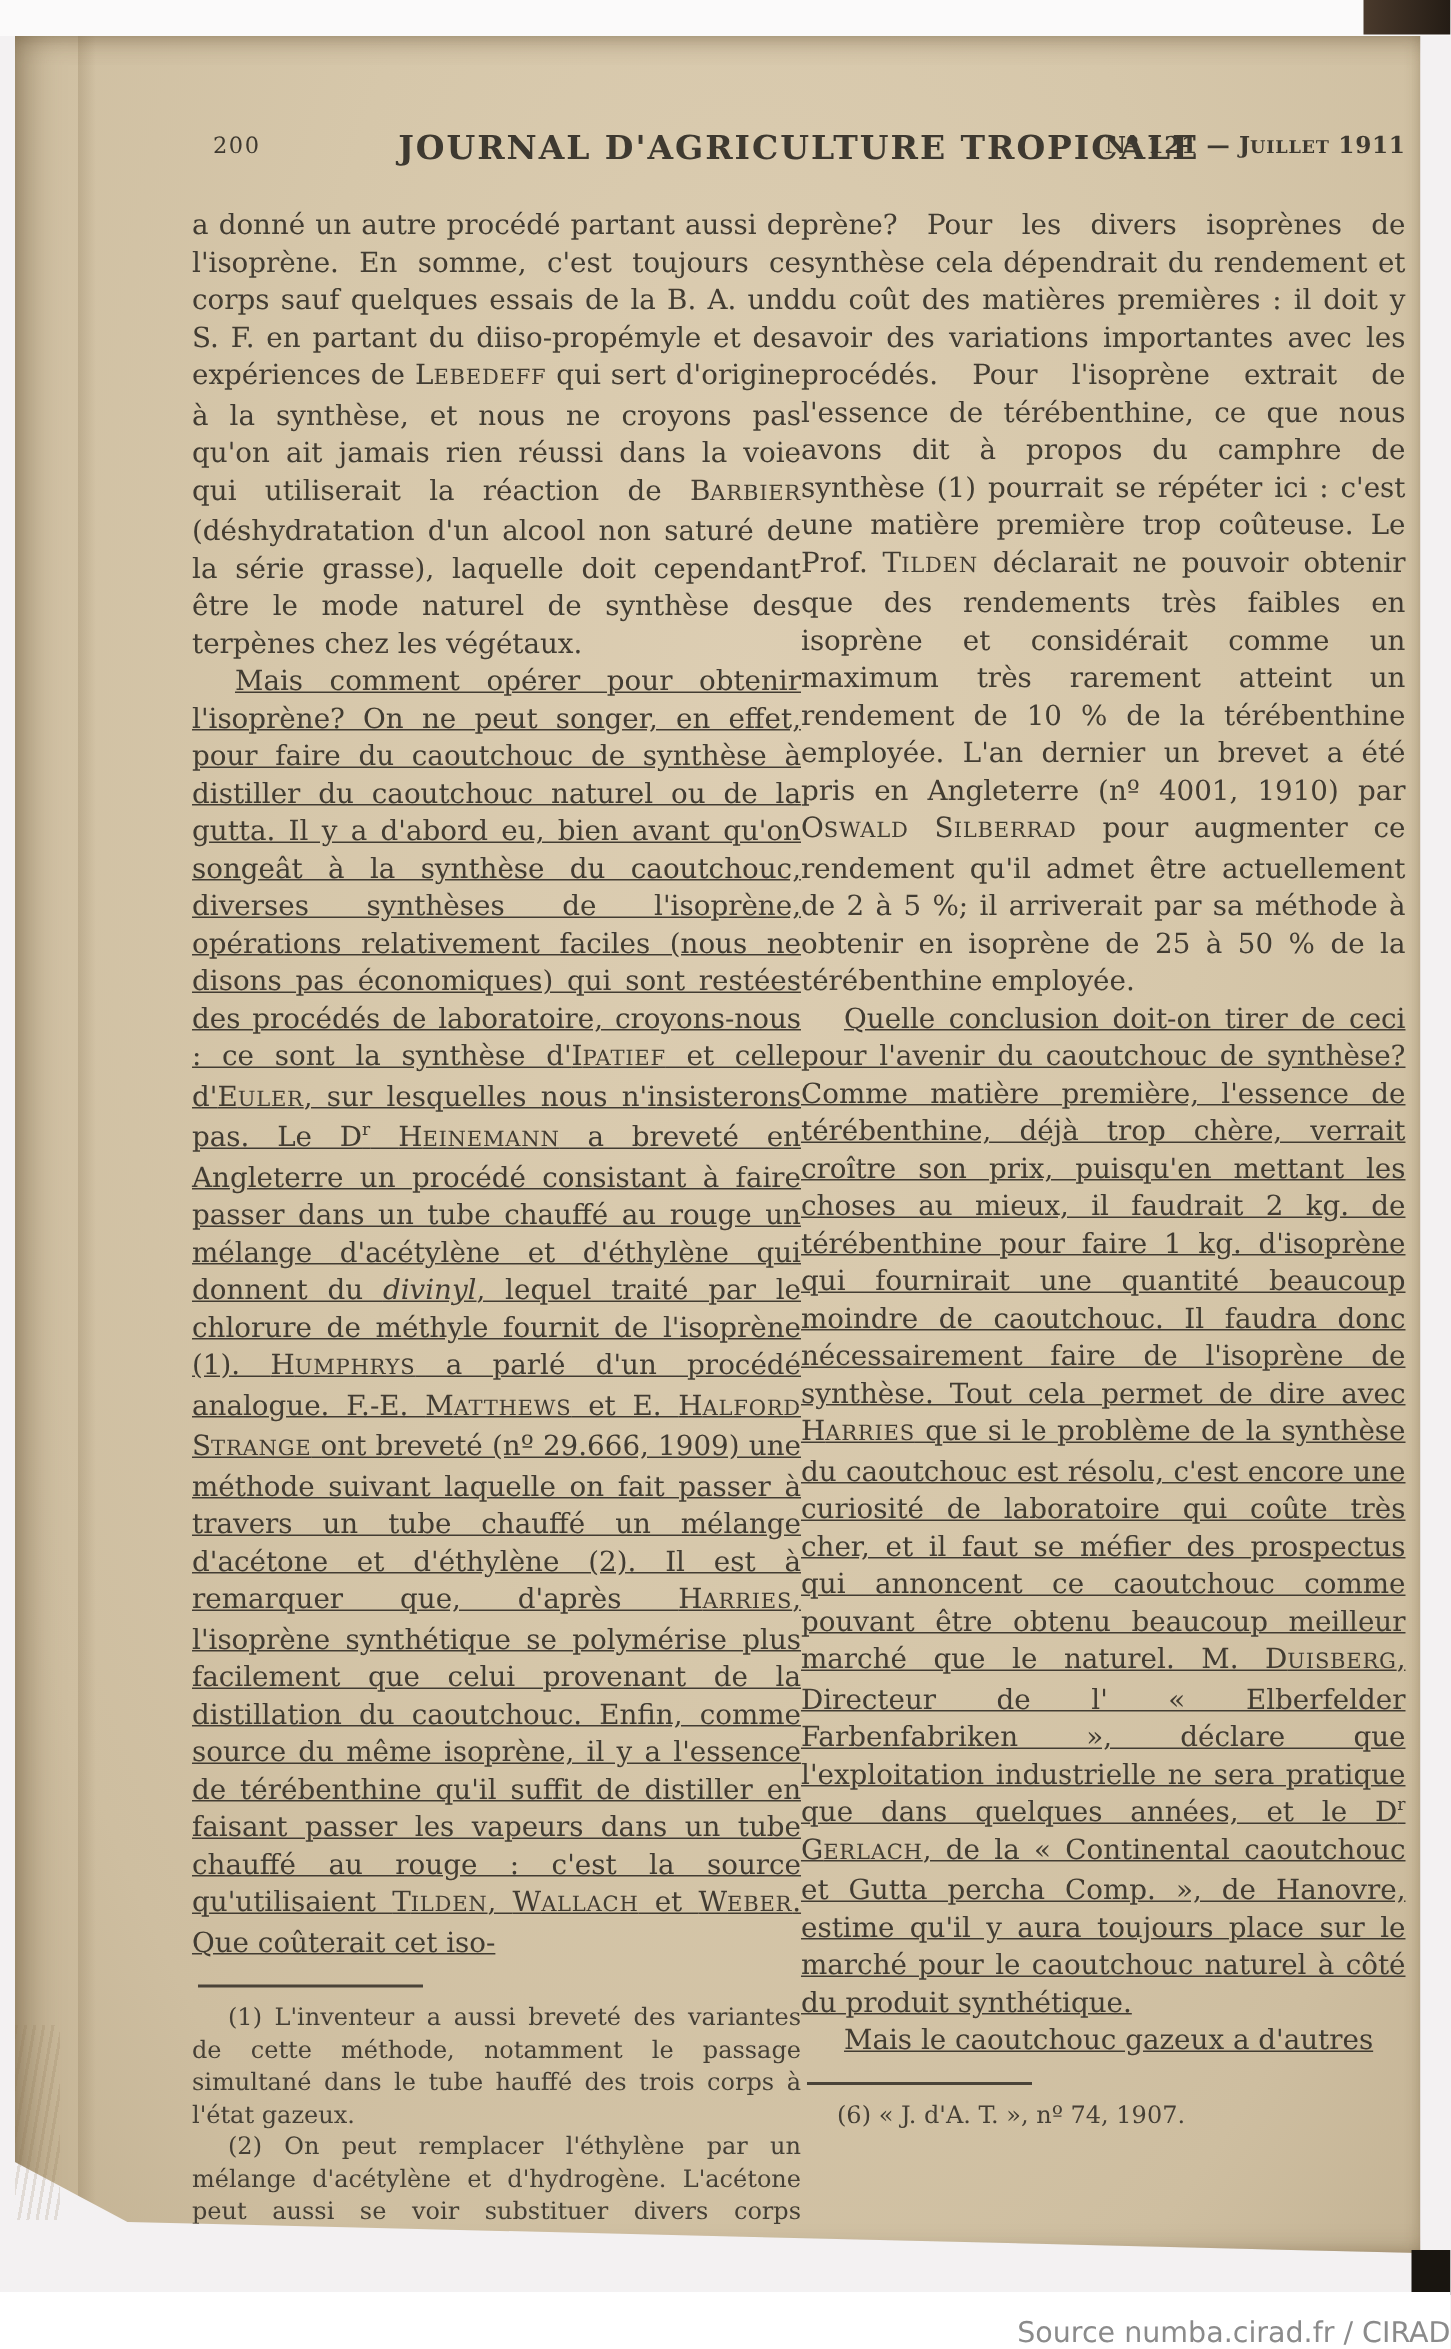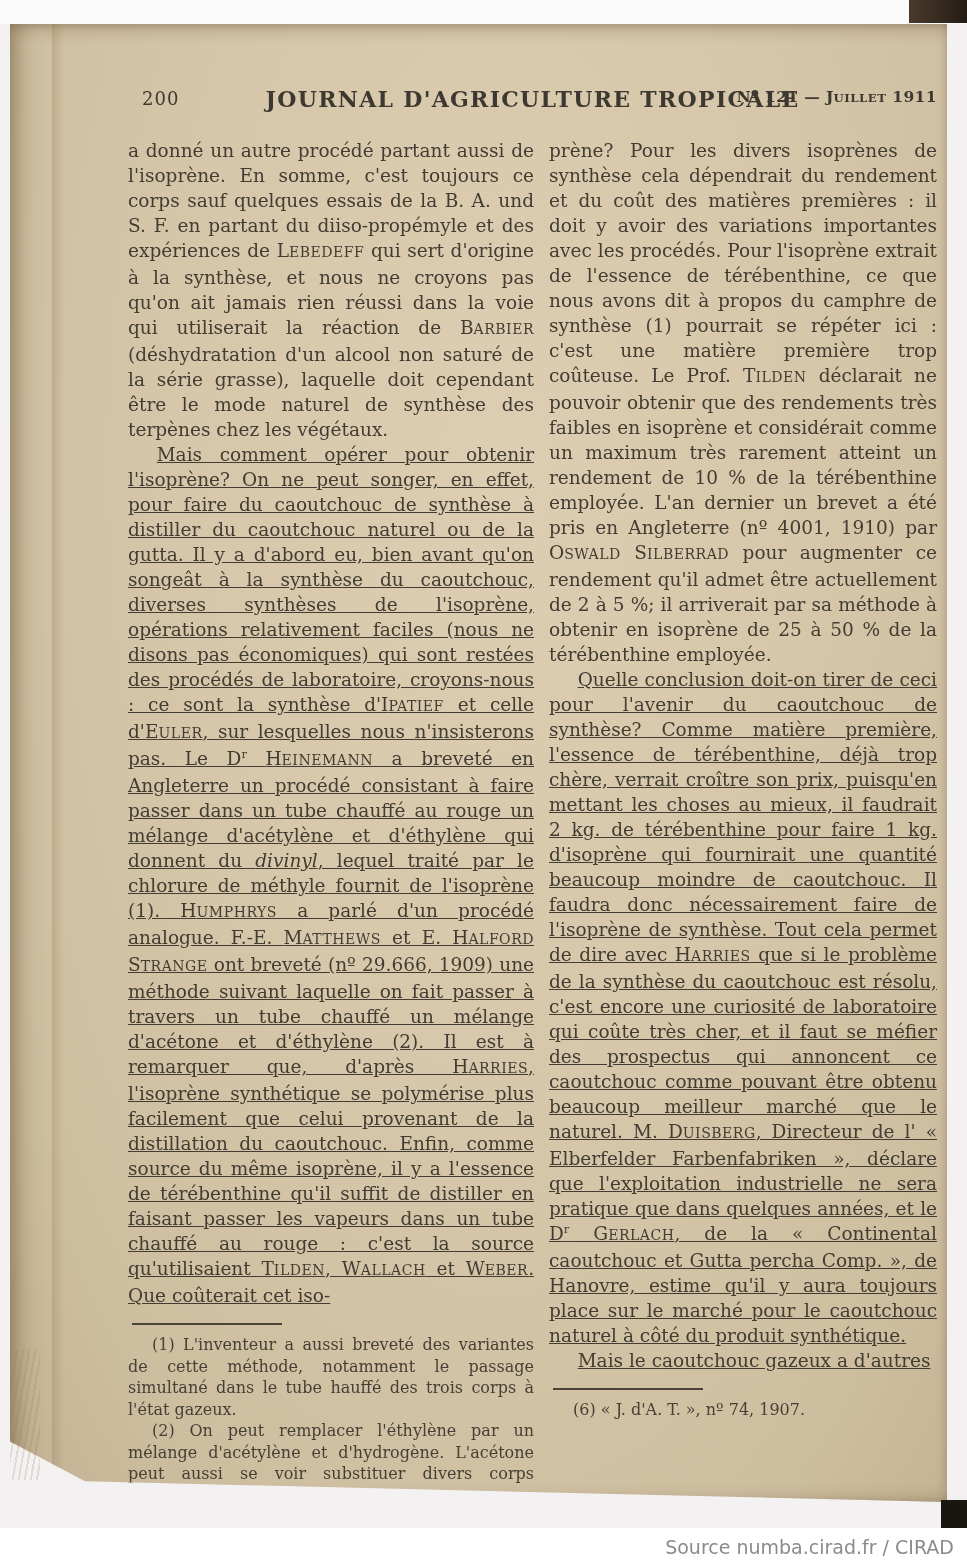--- a/index.html
+++ b/index.html
@@ -43,36 +43,35 @@
   
   .header {
     position: relative;
     margin: 62px 10px 0 118px;
     height: 26px;
     font-family: "DejaVu Serif", serif;
     color: #3e3930;
   }
   .page-number {
     position: absolute; left: 14px; top: 2px;
-    font-size: 18px; letter-spacing: 1px;
+    font-size: 15px; letter-spacing: 1px;
   }
   .journal-title {
     text-align: center;
     font-size: 22px; font-weight: 700; letter-spacing: 1.3px;
   }
   .issue {
     position: absolute; right: 0; top: 1px;
     font-size: 15.5px; font-weight: 700; letter-spacing: .4px; margin-left: 40px;
   }
 
   
   .columns {
     display: flex;
     margin: 26px 10px 0 118px;
-    gap: 15px;
     font-family: "DejaVu Serif", serif;
     font-size: 18.5px;
     line-height: 25px;
     color: #423c32;
     text-align: justify;
   }
   .column-left  { flex: 0 0 406px; }
   .column-right { flex: 1 1 auto; }
 
   .para { margin: 0; }
@@ -105,22 +104,22 @@
   .corner-br {
     position: absolute; left: 941px; top: 1500px; width: 26px; height: 30px;
     background: #191510;
   }
 
   
   .footer-bar {
     position: absolute; left: 0; top: 1528px;
     width: 100%; height: 38px;
     background: #ffffff;
-    display: flex; align-items: center; justify-content: flex-end;
-    padding-right: 13px; box-sizing: border-box;
+    display: flex; align-items: flex-end; justify-content: flex-end;
+    box-sizing: border-box;
     font-family: "DejaVu Sans", sans-serif;
     font-size: 19px;
     color: #8b8b8b;
   }
 </style>
 </head>
 <body>
 
 <div class="scan-top"></div>
 

